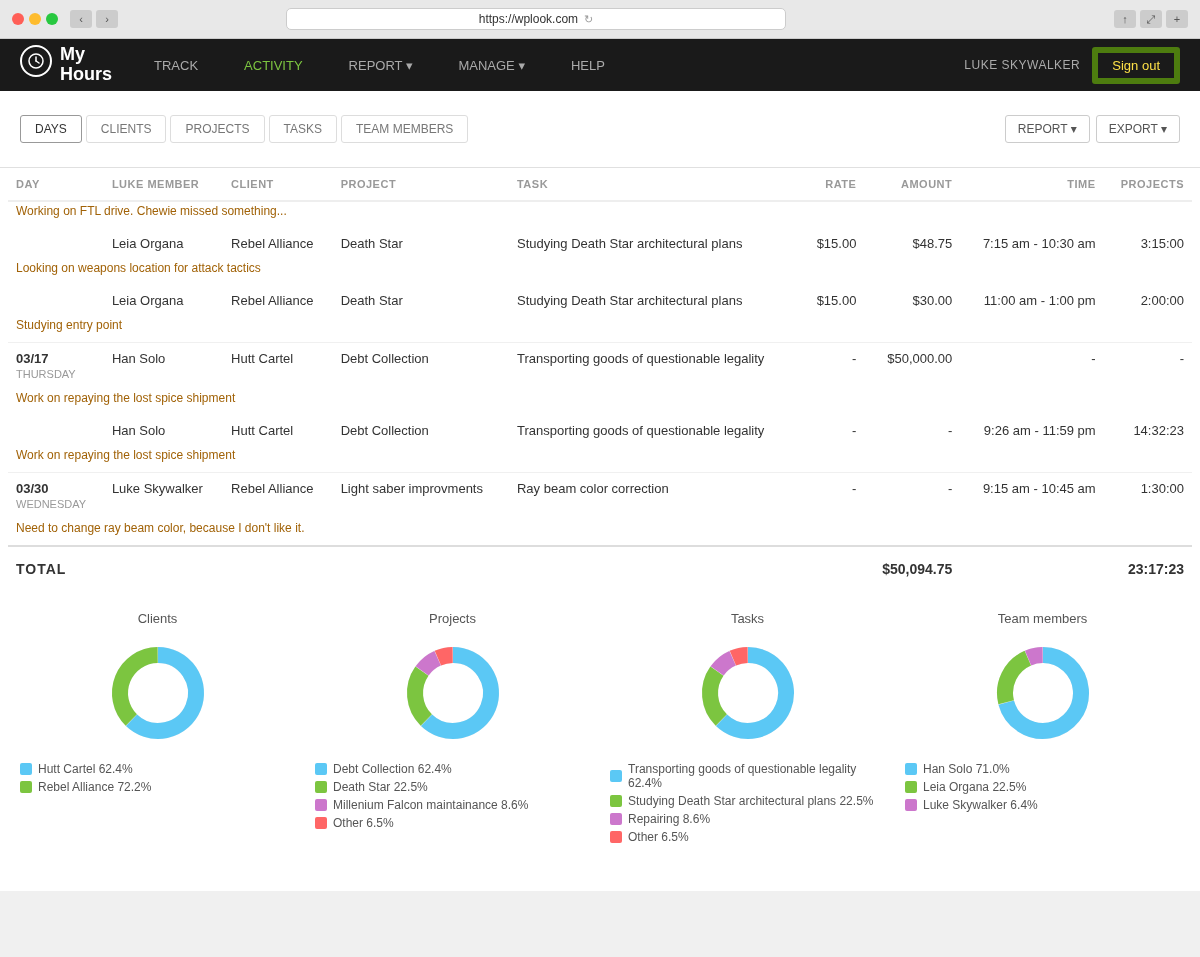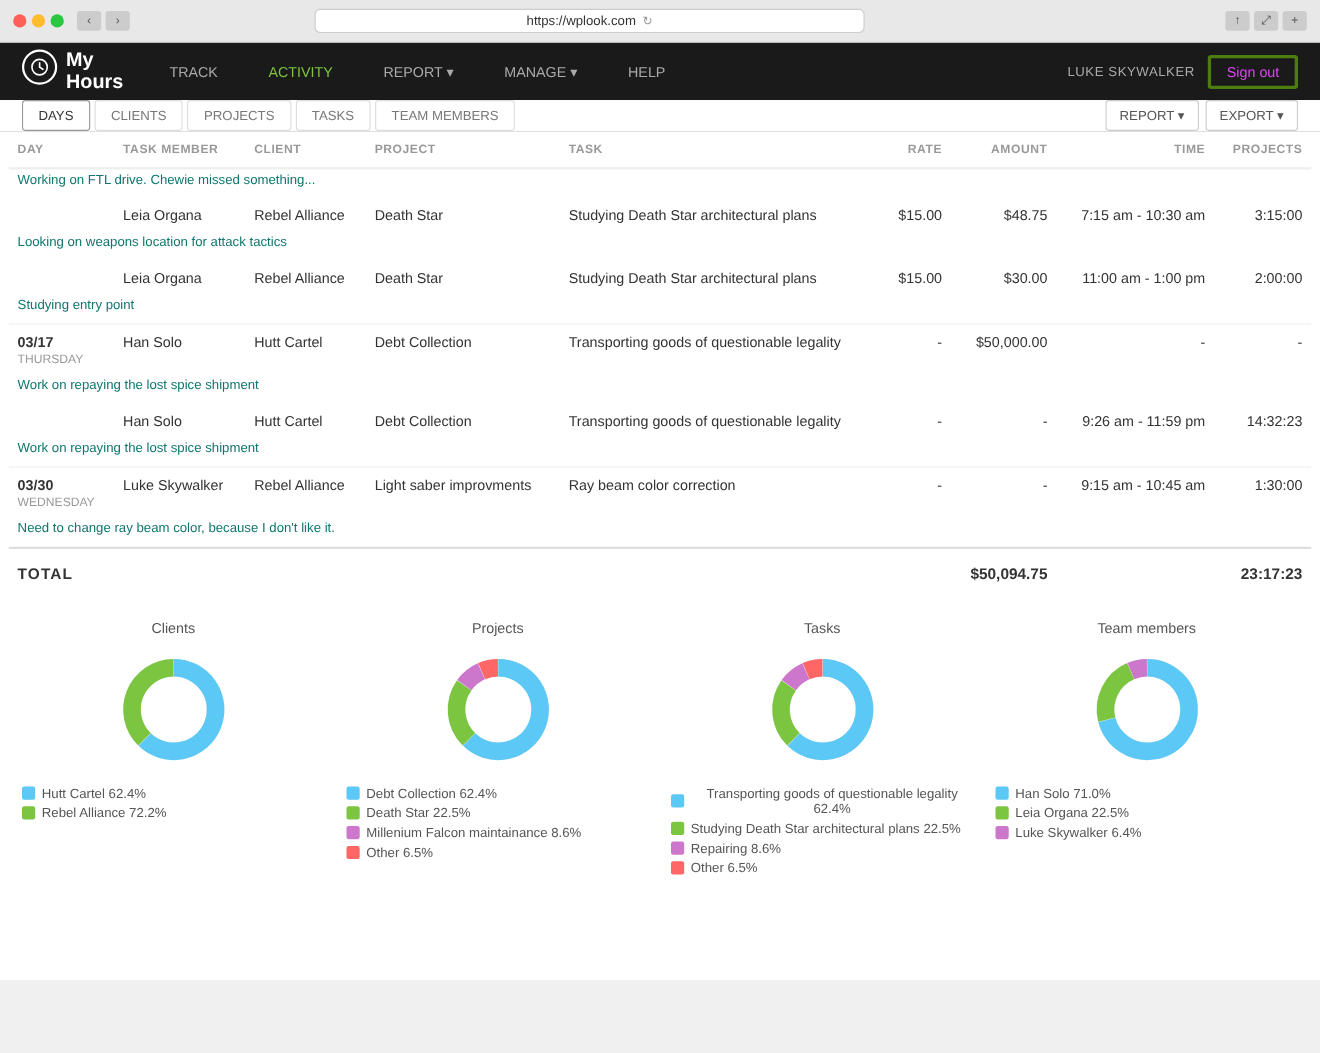--- a/index.html
+++ b/index.html
@@ -21,55 +21,55 @@
     .navbar { background: #1a1a1a; display: flex; align-items: center; padding: 0 20px; height: 52px; }
     .logo { display: flex; align-items: flex-start; gap: 8px; color: white; margin-right: 30px; }
     .logo-icon { width: 32px; height: 32px; border: 2px solid white; border-radius: 50%; display: flex; align-items: center; justify-content: center; font-size: 10px; color: white; }
     .logo-text { font-size: 18px; font-weight: bold; color: white; line-height: 1.1; }
     .nav-links { display: flex; gap: 22px; flex: 1; }
     .nav-link { color: #aaa; text-decoration: none; padding: 6px 12px; font-size: 13px; cursor: pointer; }
     .nav-link.active { color: #7cc540; }
     .nav-link-dropdown { display: flex; align-items: center; gap: 3px; }
     .nav-right { display: flex; align-items: center; gap: 12px; }
     .user-name { color: #aaa; font-size: 12px; letter-spacing: 0.5px; }
-    .sign-out-btn { background: transparent; border: 3px solid #4d7c0f; color: #d946ef; padding: 5px 14px; border-radius: 3px; cursor: pointer; font-size: 13px; }
+    .sign-out-btn { background: transparent; border: 6px solid #4d7c0f; color: #fde047; padding: 5px 14px; border-radius: 3px; cursor: pointer; font-size: 13px; }
 
     
     .main { background: white; padding: 0; min-height: 800px; }
 
     
-    .tabs-bar { display: flex; align-items: flex-end; padding: 0 20px; border-bottom: 1px solid #e0e0e0; gap: 4px; }
+    .tabs-bar { display: flex; align-items: flex-end; padding: 24px 20px; border-bottom: 1px solid #e0e0e0; gap: 4px; }
     .tab { padding: 6px 14px; border: 1px solid #ccc; border-radius: 3px; cursor: pointer; font-size: 12px; color: #555; background: white; }
     .tab.active { background: white; color: #333; border-color: #999; }
     .tab:not(.active) { border-color: #ddd; color: #777; }
     .tab-spacer { flex: 1; }
     .tab-actions { display: flex; gap: 6px; }
     .tab-action-btn { padding: 6px 12px; border: 1px solid #ccc; border-radius: 3px; background: white; font-size: 12px; color: #555; cursor: pointer; display: flex; align-items: center; gap: 4px; }
 
     
     .table-container { padding: 0 8px; }
     .data-table { width: 100%; border-collapse: collapse; }
     .data-table th { text-align: left; padding: 10px 8px; color: #999; font-size: 11px; font-weight: 600; letter-spacing: 0.5px; border-bottom: 2px solid #eee; }
     .data-table th.right { text-align: right; }
     .data-table td { padding: 8px 8px; vertical-align: top; font-size: 13px; color: #333; }
     .data-table td.right { text-align: right; }
     .row-day { font-weight: 600; font-size: 13px; color: #333; }
     .row-weekday { font-size: 11px; color: #999; font-weight: normal; }
-    .note-row td { color: #0f766e; font-size: 12px; padding: 2px 8px 10px; }
+    .note-row td { color: #a16207; font-size: 12px; padding: 2px 8px 10px; }
     .separator-row td { border-top: 1px solid #f0f0f0; }
     .total-row td { font-weight: 700; font-size: 14px; border-top: 2px solid #ddd; padding: 14px 8px; }
     .total-label { color: #555; letter-spacing: 1px; }
 
     
     .charts-section { padding: 20px 20px 0; background: white; }
     .charts-grid { display: grid; grid-template-columns: repeat(4, 1fr); gap: 20px; }
     .chart-card { display: flex; flex-direction: column; align-items: center; }
     .chart-title { font-size: 13px; color: #555; margin-bottom: 12px; font-weight: 500; }
     .donut-wrapper { position: relative; width: 110px; height: 110px; margin-bottom: 14px; }
-    .legend { width: 100%; text-align: center; }
+    .legend { width: 100%; }
     .legend-item { display: flex; align-items: center; gap: 6px; margin-bottom: 4px; font-size: 12px; color: #555; }
     .legend-color { width: 12px; height: 12px; border-radius: 2px; flex-shrink: 0; }
   </style>
 </head>
 <body>
 
 <div class="browser-chrome">
   <div class="browser-dots">
     <div class="dot dot-red"></div>
     <div class="dot dot-yellow"></div>
@@ -127,21 +127,21 @@
       <button class="tab-action-btn">REPORT ▾</button>
       <button class="tab-action-btn">EXPORT ▾</button>
     </div>
   </div>
 
   <div class="table-container">
     <table class="data-table">
       <thead>
         <tr>
           <th>DAY</th>
-          <th>TASK MEMBER</th>
+          <th>LUKE MEMBER</th>
           <th>CLIENT</th>
           <th>PROJECT</th>
           <th>TASK</th>
           <th class="right">RATE</th>
           <th class="right">AMOUNT</th>
           <th class="right">TIME</th>
           <th class="right">PROJECTS</th>
         </tr>
       </thead>
       <tbody id="table-body">

